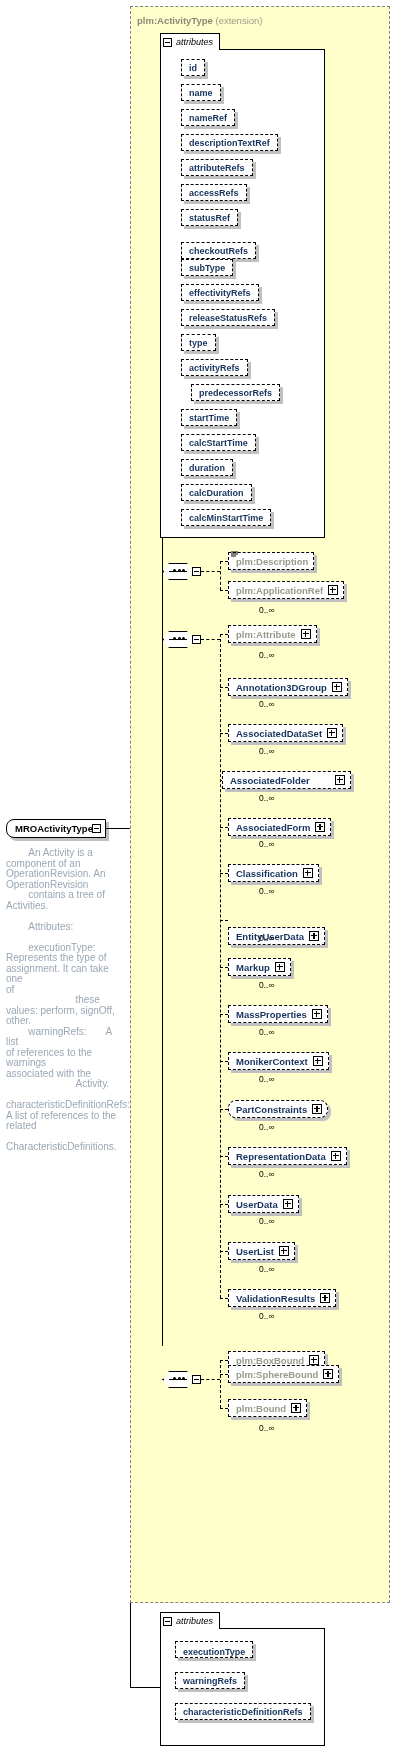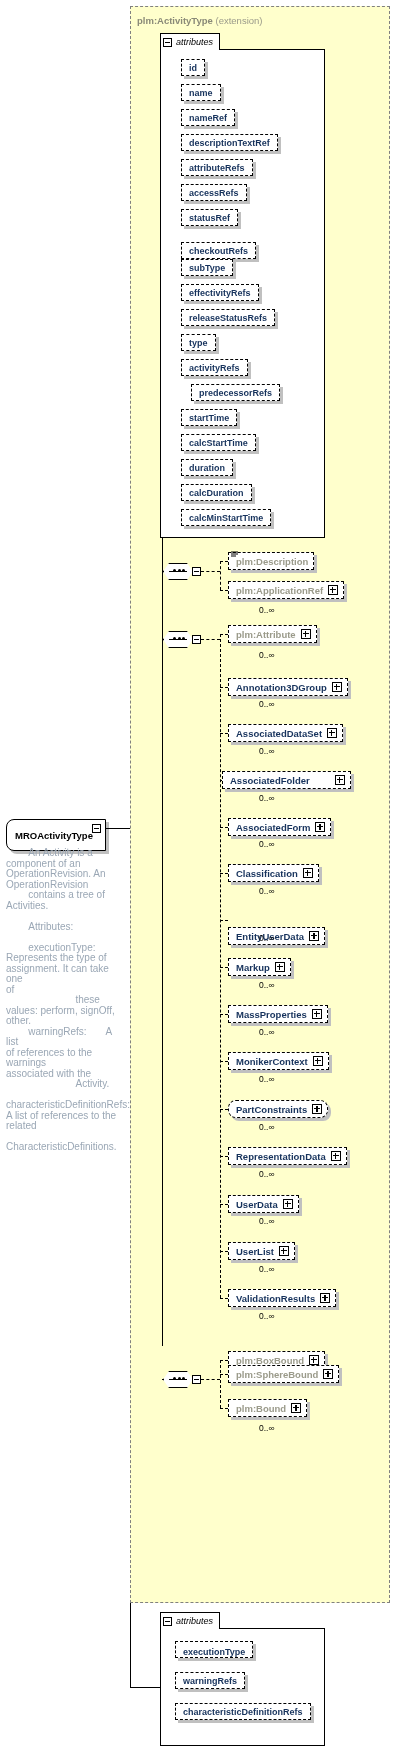--- a/index.html
+++ b/index.html
@@ -127,21 +127,21 @@
   .seq .sq {
     position: absolute; left: 29px; top: 4px; width: 9px; height: 9px;
     border: 1.3px solid #000; background: #fff;
   }
   .seq .sq::before { content:""; position:absolute; left:1px; right:1px;
     top:3px; height:1.3px; background:#000; }
 
   
   #root-box {
     position: absolute; left: 6px; top: 819px;
-    width: 100px; height: 32px;
+    width: 100px; height: 19px;
     background: #fff; border: 1.2px solid #000;
     border-radius: 8px 0 0 8px;
     display: flex; align-items: center;
     padding-left: 8px;
     font-size: 9.5px; font-weight: bold; color: #000;
     box-shadow: 3px 3px 0 0 #c0c0c0;
   }
   #root-plus {
     position: absolute; right: 4px; top: 4px;
     width: 9px; height: 9px; border: 1.4px solid #000; background: #fff;

